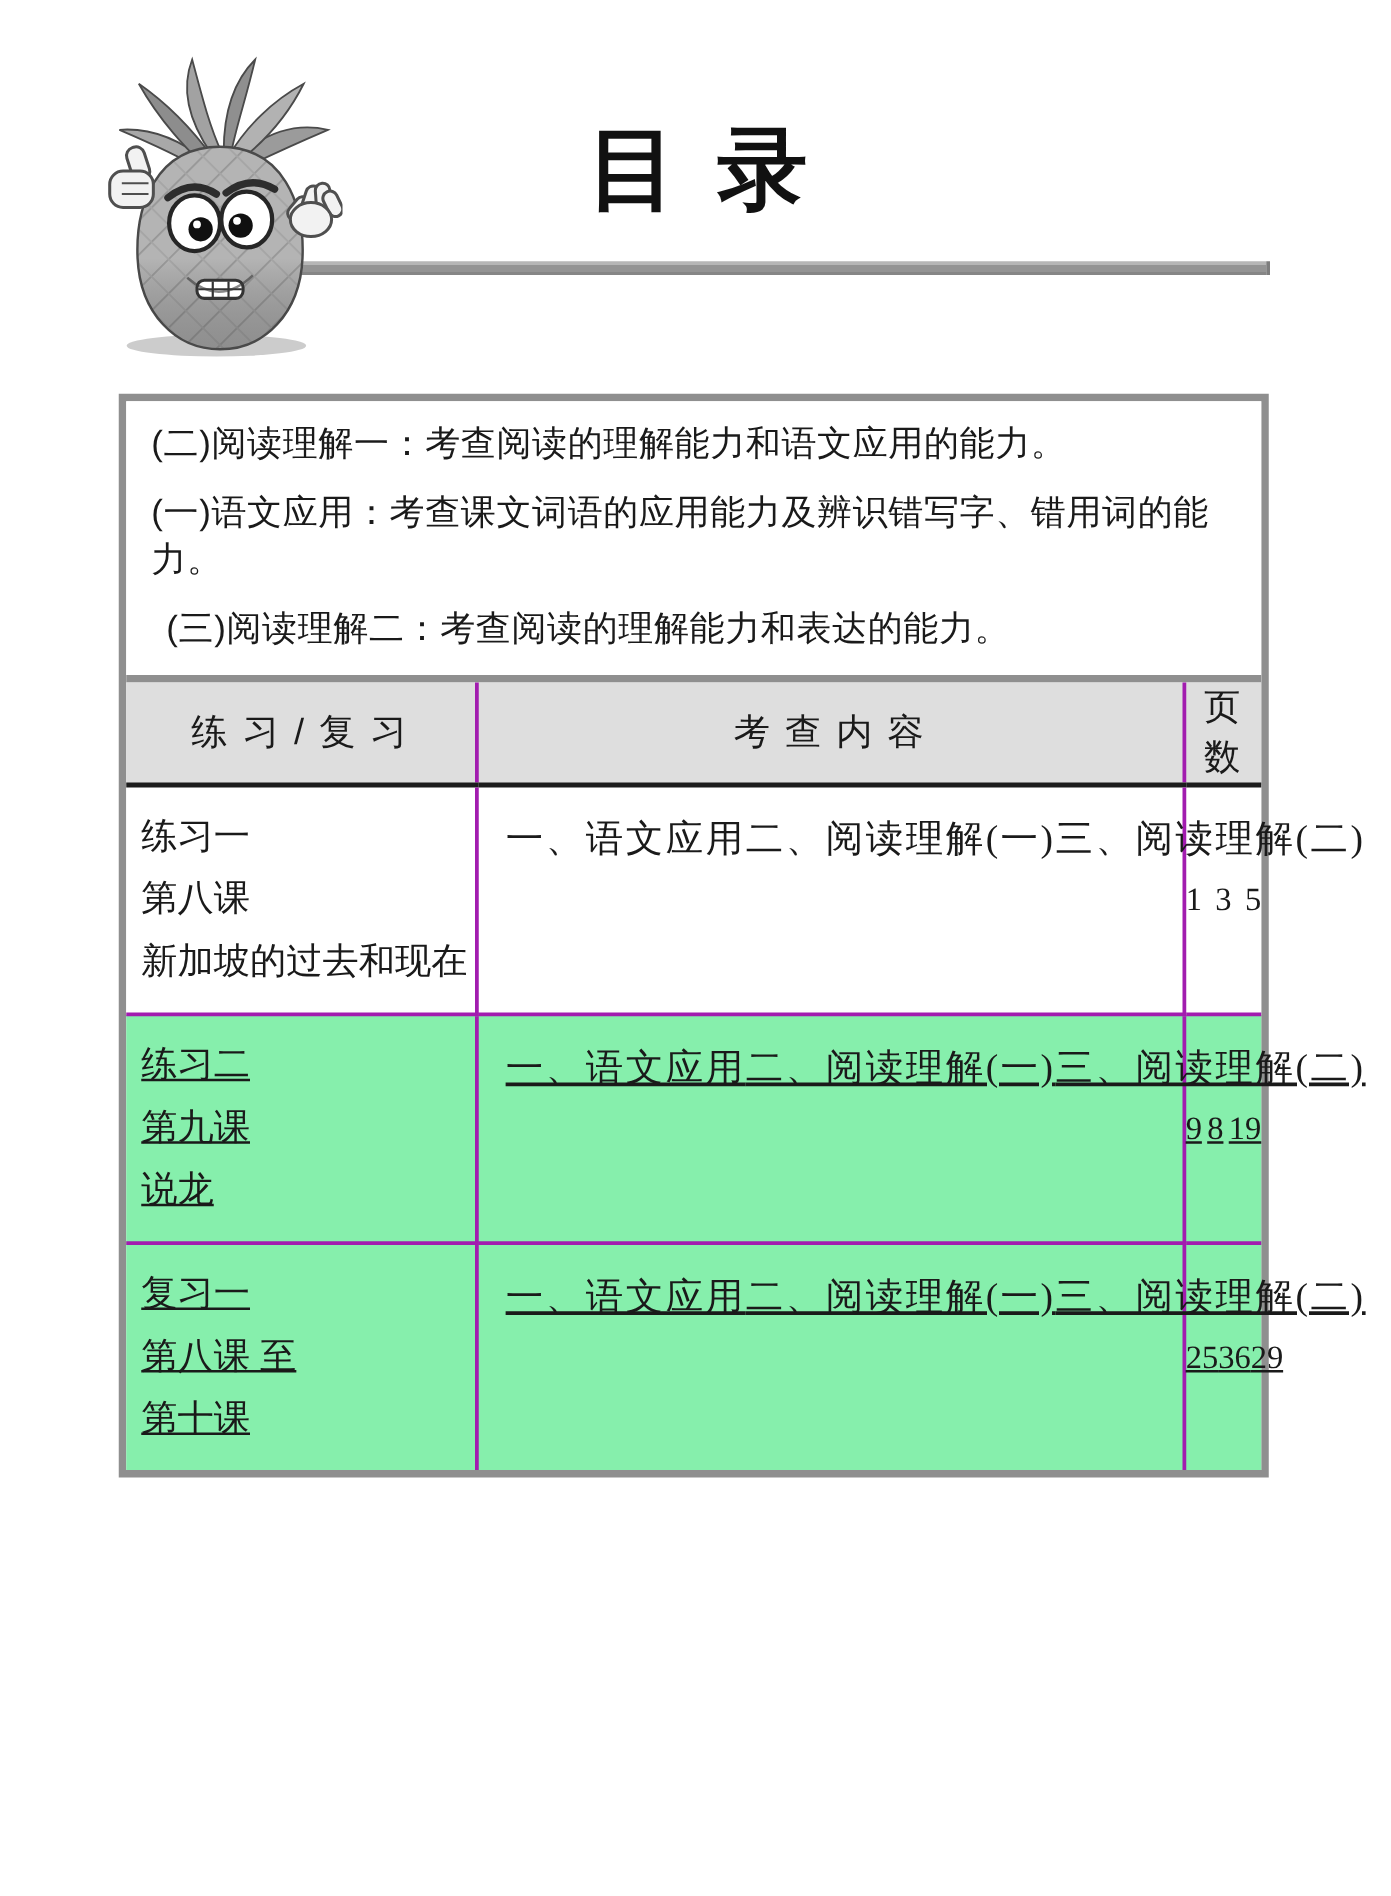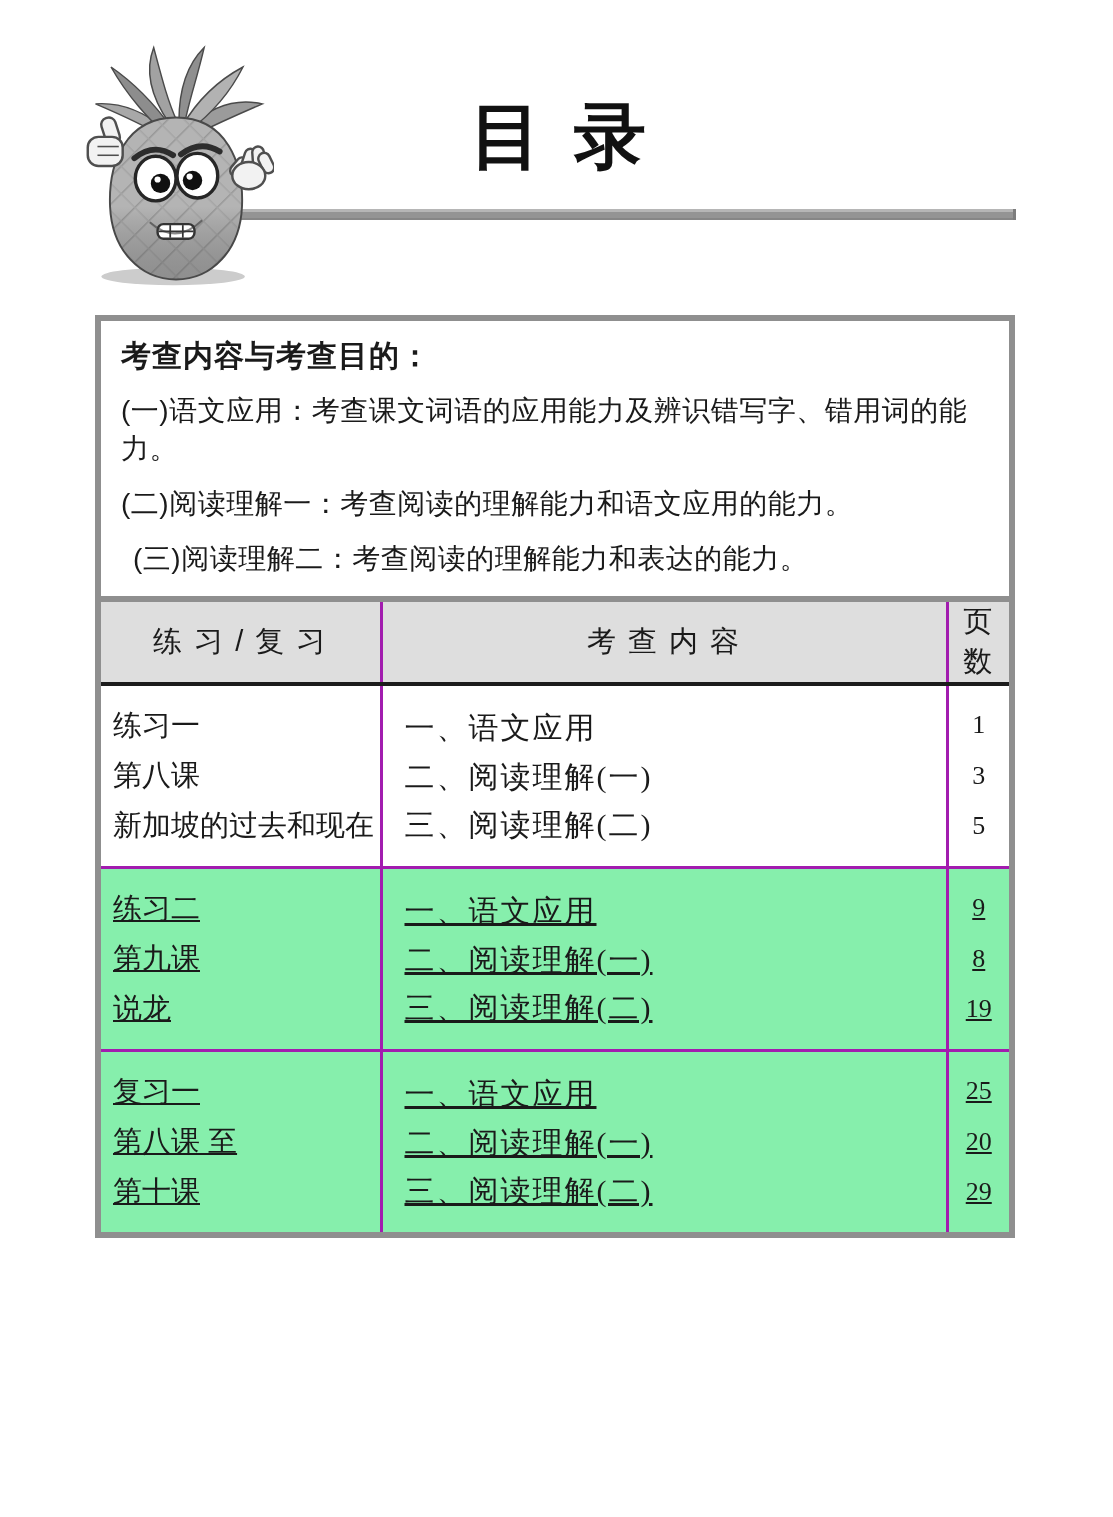--- a/index.html
+++ b/index.html
@@ -47,21 +47,21 @@
     height: 52px; background: #dedede; font-size: 29px; font-weight: normal;
     text-align: center; vertical-align: middle; letter-spacing: 2px;
   }
   .toc tbody tr { height: 180px; }
   .toc tbody tr.shaded td { background: #86efac; text-decoration: underline; }
   .toc tbody tr td { background: #ffffff; }
 
   .cell-title { padding: 14px 6px 0 12px; }
   .cell-title .tline { font-size: 29px; line-height: 50px; white-space: nowrap; }
 
-  .v-stack { display: flex; flex-direction: column; justify-content: space-between;
+  .v-stack { display: flex; flex-direction: row; justify-content: space-between;
              height: 180px; padding: 25px 0 25px 0; }
   .cell-items .v-stack { padding-left: 22px; align-items: flex-start; }
   .cell-items .item {
     font-family: "Liberation Serif", serif;
     font-size: 30px; line-height: 1.1; letter-spacing: 2px; white-space: nowrap;
   }
   .cell-page .v-stack { align-items: center; }
   .cell-page .pnum {
     font-family: "Liberation Serif", serif;
     font-size: 26px; line-height: 1.1; text-align: center;
@@ -133,23 +133,22 @@
       </g>
     </svg>
   </div>
 
   <h1 class="page-title">目 录</h1>
   <div class="title-rule"></div>
 
   <div class="frame">
 
     <div class="intro">
-      <div class="intro-heading">考查内容与考查目的：</div>
+      <div class="intro-item">(二)阅读理解一：考查阅读的理解能力和语文应用的能力。</div>
       <div class="intro-item">(一)语文应用：考查课文词语的应用能力及辨识错写字、错用词的能力。</div>
-      <div class="intro-item">(二)阅读理解一：考查阅读的理解能力和语文应用的能力。</div>
       <div class="intro-item">(三)阅读理解二：考查阅读的理解能力和表达的能力。</div>
     </div>
 
     <table class="toc">
       <colgroup>
           <col class="c1">
           <col class="c2">
           <col class="c3">
         </colgroup>
       <thead>
@@ -215,21 +214,21 @@
           <td class="cell-items">
             <div class="v-stack">
               <div class="item">一、语文应用</div>
               <div class="item">二、阅读理解(一)</div>
               <div class="item">三、阅读理解(二)</div>
             </div>
           </td>
           <td class="cell-page">
             <div class="v-stack">
               <div class="pnum">25</div>
-              <div class="pnum">20</div>
+              <div class="pnum">36</div>
               <div class="pnum">29</div>
             </div>
           </td>
         </tr>
 
       </tbody>
     </table>
   </div>
 </div>
 

